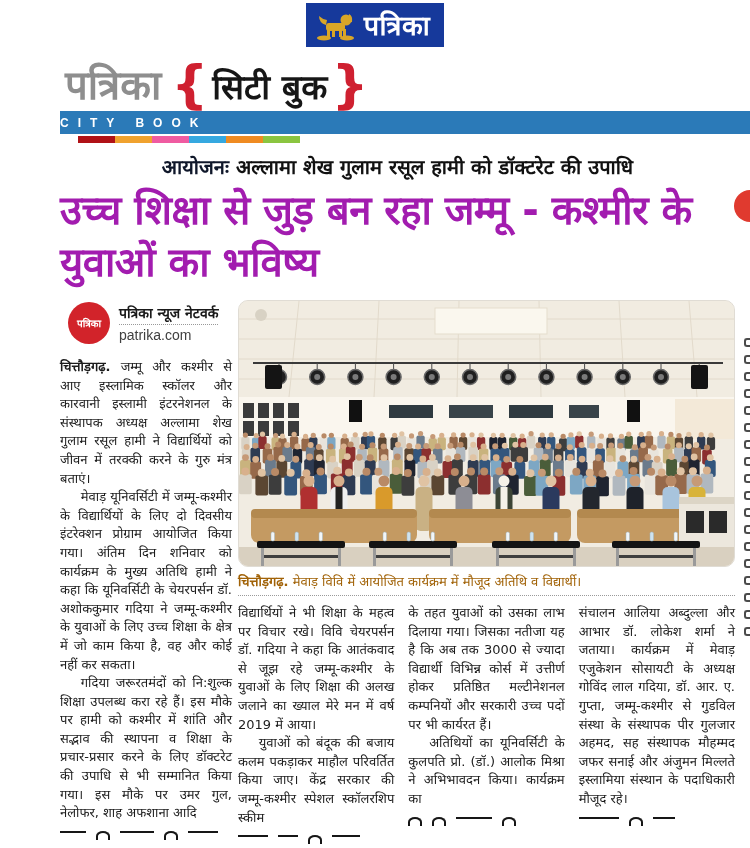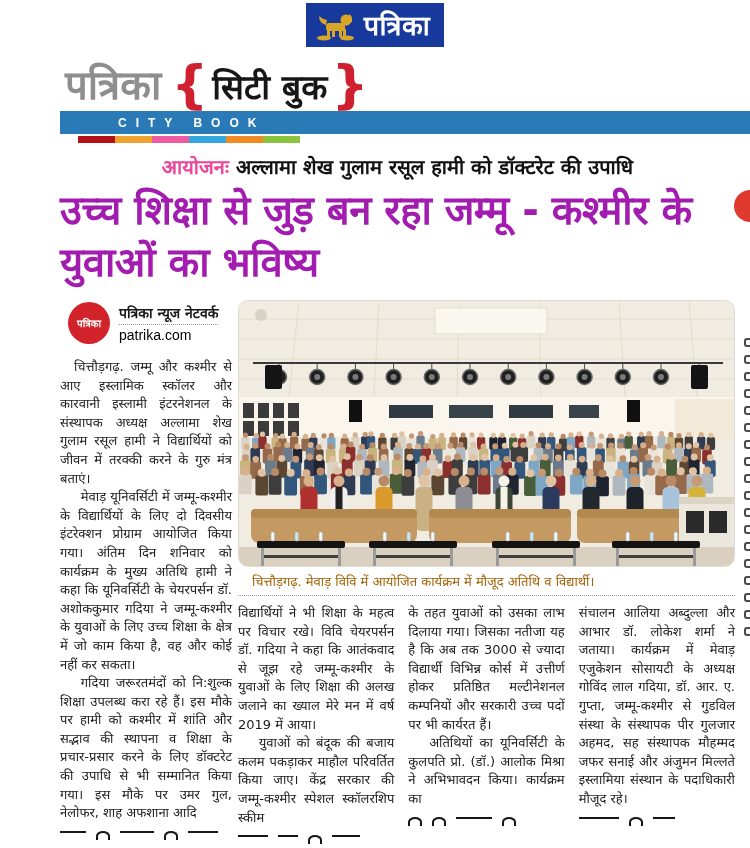--- a/index.html
+++ b/index.html
@@ -20,52 +20,52 @@
   .masthead-row { margin:8px 0 0 65px; display:flex; align-items:baseline; }
   .mast-gray { color:#8e8e8e; font-size:40px; font-weight:bold; margin-right:10px; }
   .brace { color:#cf2030; font-size:52px; font-weight:bold; line-height:1; position:relative; top:3px; }
   .mast-black { color:#161616; font-size:34px; font-weight:bold; margin:0 4px; }
   .blue-bar {
     margin-left:60px; width:690px; height:23px; background:#2b7ab8;
     display:flex; align-items:center;
   }
   .blue-bar span {
     color:#fff; font-size:12px; font-weight:bold; letter-spacing:9px;
-    padding-left:58px; font-family:"Liberation Sans", sans-serif;
+    font-family:"Liberation Sans", sans-serif;
   }
   .color-strip { margin-left:78px; margin-top:2px; width:222px; height:7px; display:flex; }
   .color-strip i { flex:1; display:block; }
 
   
   .content { margin-left:60px; width:675px; }
   .kicker { text-align:center; font-size:20px; font-weight:bold; margin-top:10px; }
-  .kicker .k-red { color:#ec4899; }
+  .kicker .k-red { color:#0f172a; }
   .headline {
     text-align:left; font-size:40px; font-weight:bold; line-height:1.3;
     margin-top:4px; color:#a21caf; letter-spacing:-0.5px;
   }
 
   
   .article { display:flex; gap:6px; margin-top:12px; }
   .left-stack { width:172px; flex:none; }
   .right-stack { width:497px; flex:none; }
 
   .byline { display:flex; align-items:center; gap:9px; margin:2px 0 14px 8px; }
   .byline-badge {
     width:42px; height:42px; border-radius:50%; background:#d2232a; flex:none;
     display:flex; align-items:center; justify-content:center;
     color:#fff; font-size:10px; font-weight:bold;
   }
   .byline-text { font-size:14px; }
   .byline-agency { font-weight:bold; color:#1a1a1a; border-bottom:1px dotted #999; padding-bottom:2px;text-align:right; }
-  .byline-site { color:#000000; padding-top:2px; font-family:"Liberation Sans", sans-serif; }
+  .byline-site { color:#404040; padding-top:2px; font-family:"Liberation Sans", sans-serif; }
 
   .body-text { font-size:13px; line-height:18.6px; text-align:justify; color:#1c1c1c; }
   .body-text p + p { text-indent:1.6em; }
-  .lead { font-weight:normal;margin-left:14px; }
+  .lead { font-weight:bold; }
 
   
   .photo-wrap {
     width:497px; height:267px; border-radius:10px; overflow:hidden;
     border:1px solid #e0dcd4; background:#f1ece2;
   }
   .caption { margin-top:5px; font-size:13px; color:#a16207; padding-bottom:5px; border-bottom:1px dotted #9a9a9a; }
   .cols3 { display:flex; gap:14px; margin-top:8px; }
   .cols3 .col { flex:1; }
 

